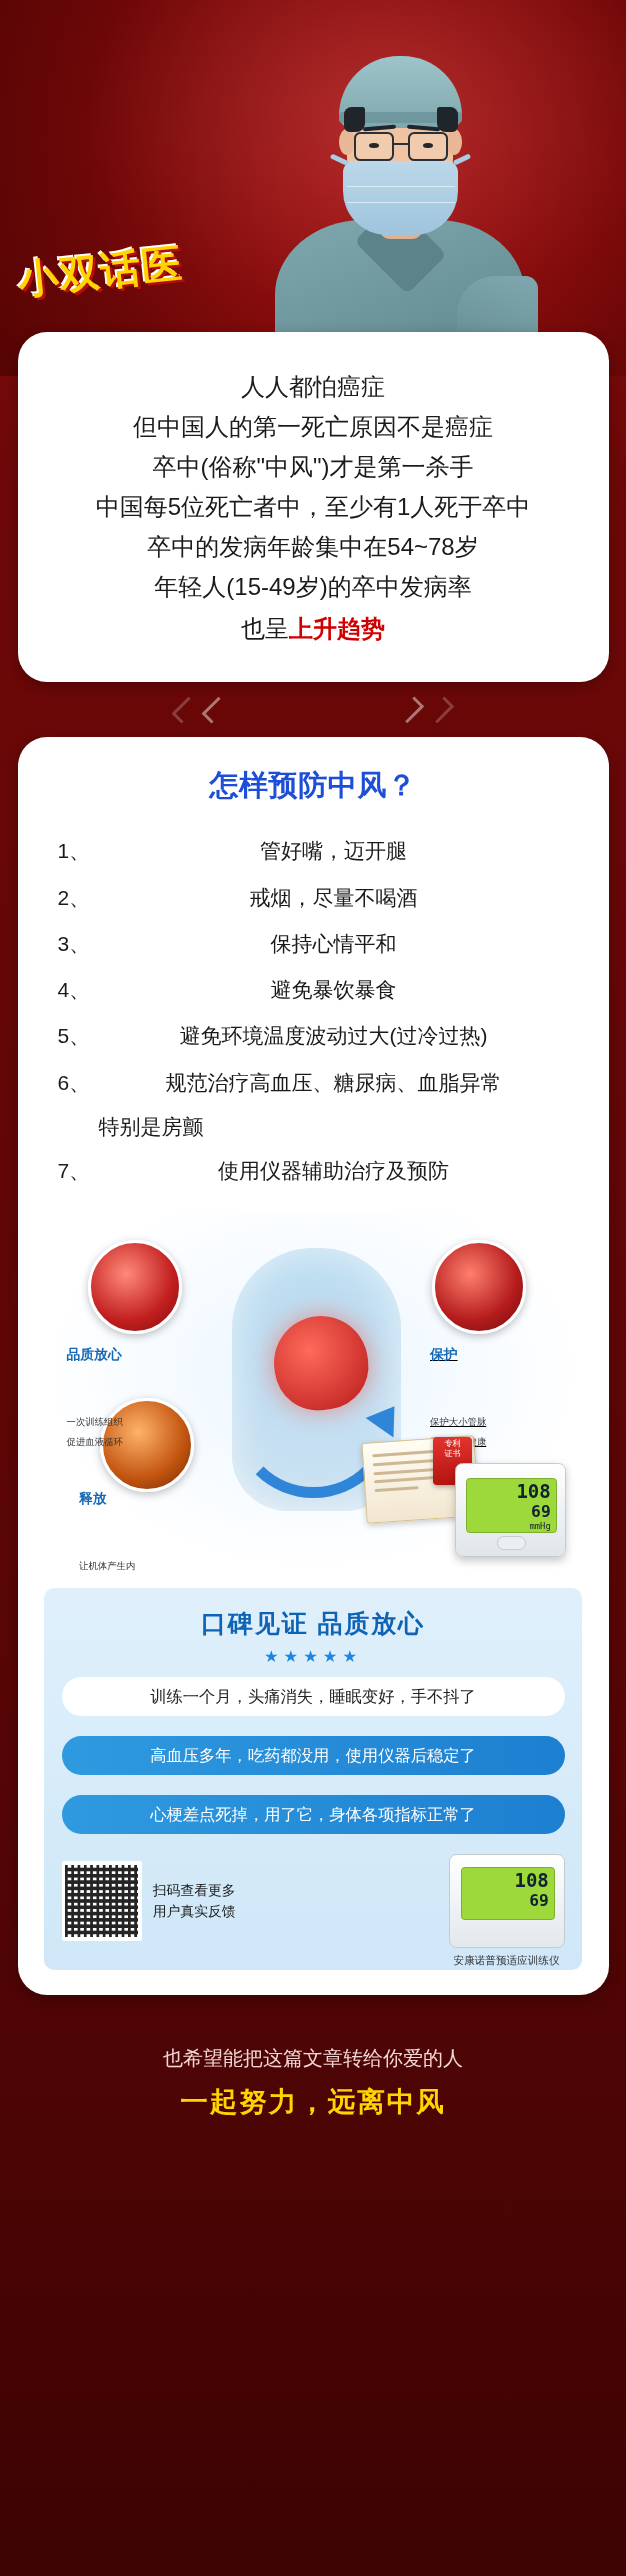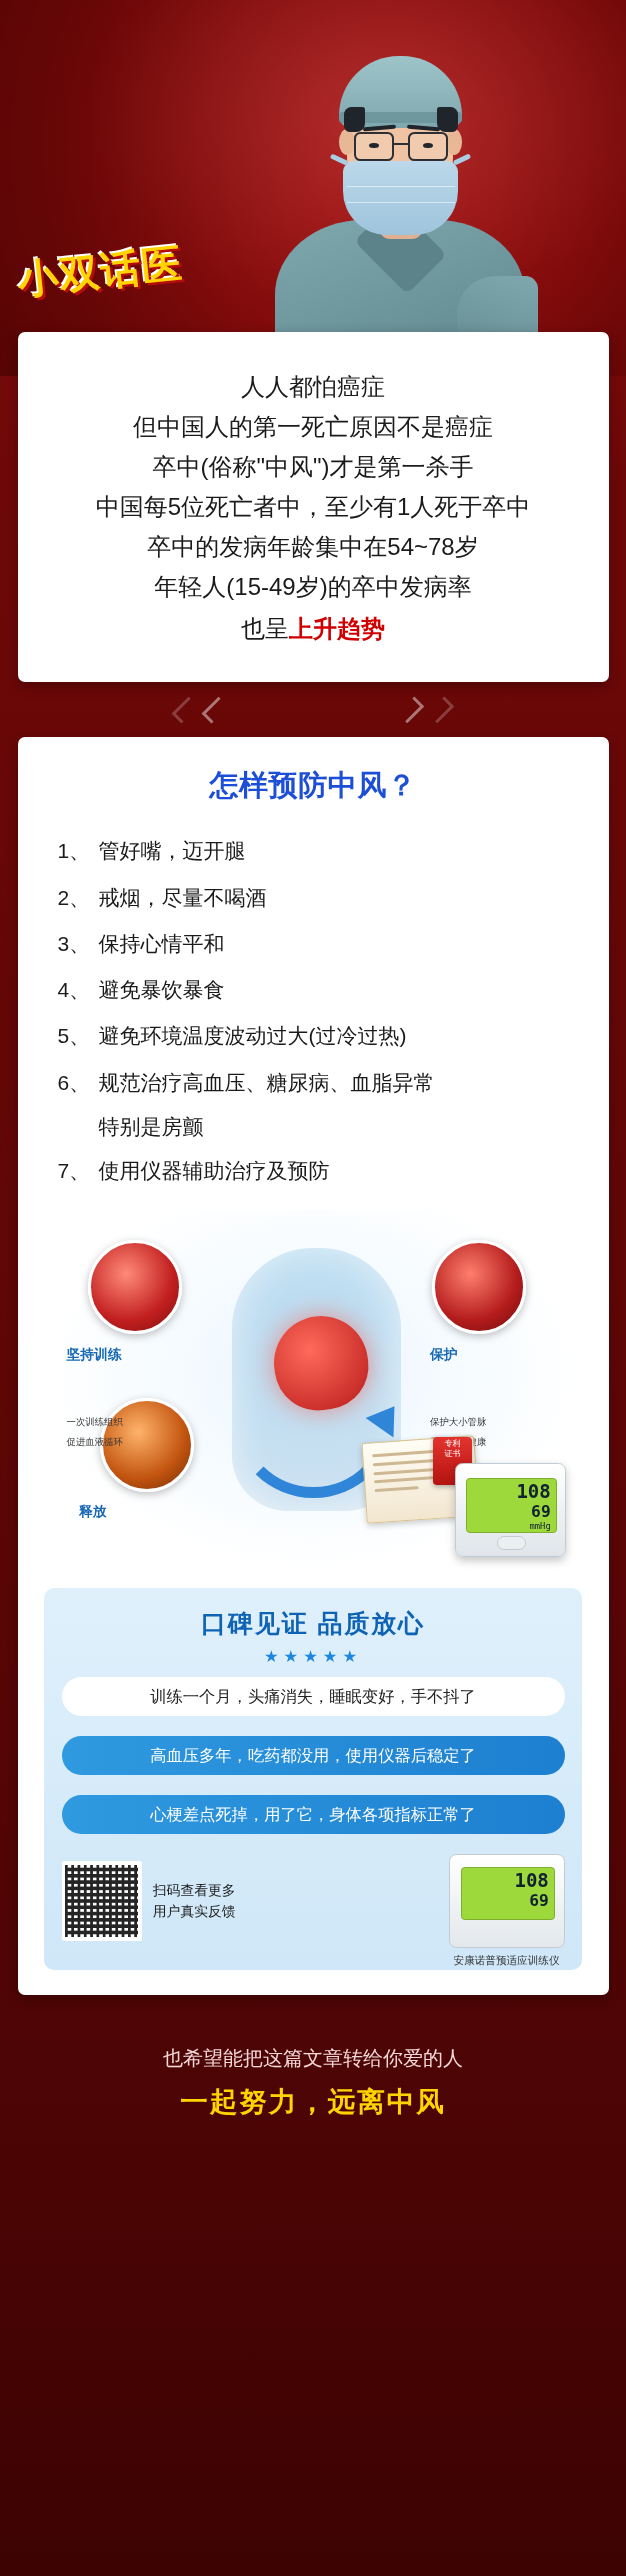--- a/index.html
+++ b/index.html
@@ -95,21 +95,21 @@
     text-shadow: 2.5px 2.5px 0 #b70c0c, -1.9px -1.9px 0 #ffffff, 0 0 1.3px #b70c0c;
     white-space: nowrap;
   }
 
   
   .card {
     position: relative;
     margin: 0 auto;
     width: 591px;
     background: #ffffff;
-    border-radius: 7px;
+    border-radius: 29px;
     box-shadow: 0 3.8px 11.3px rgba(0,0,0,0.25);
   }
   #intro-card {
     margin-top: -44px;
     padding: 35px 25px 31px;
     text-align: center;
   }
   .intro-line {
     font-size: 24px; line-height: 40px; color: #1b1b1b; white-space: nowrap;
   }
@@ -137,21 +137,21 @@
   .section-title {
     text-align: center; font-size: 29px; font-weight: 700; color: #1d4ed8; letter-spacing: 0.6px;
     margin-bottom: 25px;
   }
   .tips { padding: 0 40px; }
   .tip {
     display: flex; align-items: flex-start; font-size: 21px; color: #1b1b1b;
     line-height: 40px; margin-bottom: 6.3px;
   }
   .tip-num { width: 41px; flex: none; }
-  .tip-text { flex: 1; }
+  .tip-text { flex: 1; text-align: center; }
   .tip-sub { font-size: 21px; color:#1b1b1b; line-height: 36px; padding-left: 41px; margin-bottom: 6.3px;}
 
   
   .diagram {
     position: relative; width: 538px; height: 363px; margin: 19px auto 6.3px;
     background: radial-gradient(ellipse at 50% 45%, #eaf6ff 0%, #ffffff 70%);
     border-radius: 10px; overflow: hidden;
   }
   .torso {
     position:absolute; left: 188px; top: 38px; width: 169px; height: 263px;
@@ -191,22 +191,22 @@
   }
   .node-nerve {
     left: 56px; top: 188px; width: 94px; height: 94px;
     background: radial-gradient(circle at 40% 35%, #ffb36b 0%, #c2540f 60%, #6d2b05 100%);
     border: 3.8px solid #ffffff;
   }
   .dlabel { position:absolute; }
   .dlabel-title { font-size: 13.8px; font-weight: 700; color:#1769b5; line-height: 19px; }
   .dlabel-desc { font-size: 9.4px; color:#333; line-height: 20px; margin-top: 48px; }
   #label-pre { left: 22.5px; top: 135px; width: 138px; }
-  #label-protect { left: 386px; top: 135px; width: 138px; }
-  #label-release { left: 35px; top: 292px; width: 144px; }
+  #label-protect { left: 386px; top: 135px; width: 138px; text-decoration: underline; }
+  #label-release { left: 35px; top: 279px; width: 144px; }
 
   .certs {
     position:absolute; right: 105px; bottom: 53px; width: 113px; height: 81px;
     background: linear-gradient(180deg,#fffdf5,#f2e6cf);
     border: 1.9px solid #d9c089; border-radius: 3.8px; transform: rotate(-4deg);
     box-shadow: 0 2.5px 6.3px rgba(0,0,0,0.2);
   }
   .cert-line { height: 3.1px; background: #cdb893; margin: 5.6px 8.8px; border-radius: 1.9px; }
   .cert-badge {
     position:absolute; right: 110px; bottom: 88px; width: 39px; height: 48px;
@@ -380,21 +380,21 @@
       <div class="torso"></div>
       <div class="heart-big"></div>
       <div class="arrow-curve"></div>
       <div class="arrow-head"></div>
 
       <div class="node-circle node-blood"></div>
       <div class="node-circle node-heart"></div>
       <div class="node-circle node-nerve"></div>
 
       <div class="dlabel" id="label-pre">
-        <div class="dlabel-title">坚持训练</div>
+        <div class="dlabel-title">品质放心</div>
         <div class="dlabel-desc" style="white-space:pre-line">一次训练组织
 促进血液循环</div>
       </div>
       <div class="dlabel" id="label-protect">
         <div class="dlabel-title">保护</div>
         <div class="dlabel-desc" style="white-space:pre-line">保护大小管脉
 及各部位健康</div>
       </div>
       <div class="dlabel" id="label-release">
         <div class="dlabel-title">释放</div>

